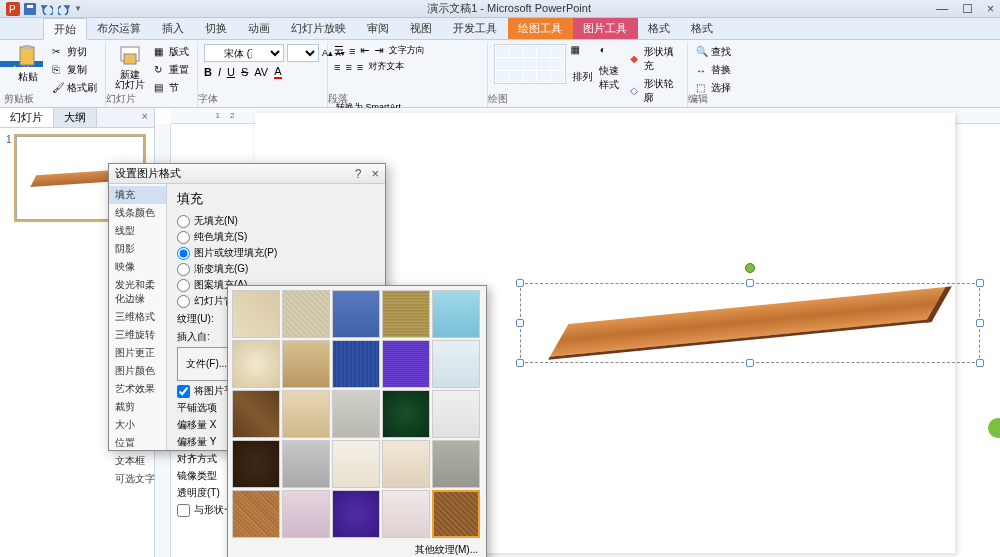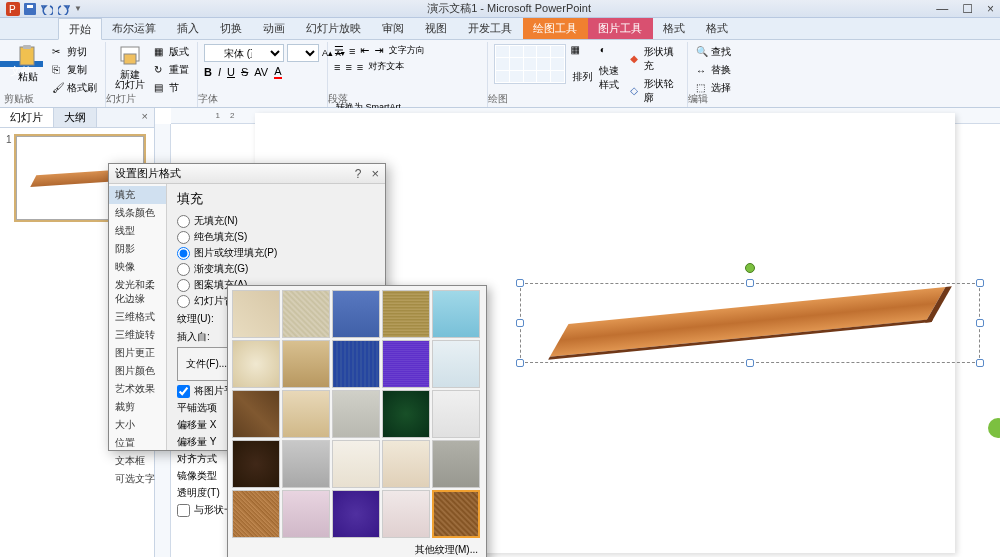--- a/index.html
+++ b/index.html
@@ -7,21 +7,21 @@
 
 .titlebar { height: 18px; background: linear-gradient(#e8edf5,#d8e2f0); display: flex; align-items: center; padding: 0 6px; border-bottom: 1px solid #b8c8e0; }
 .qat { display: flex; gap: 3px; align-items: center; }
 .qat-icon { width: 14px; height: 14px; display: inline-flex; align-items: center; justify-content: center; }
 .title-text { flex: 1; text-align: center; font-size: 11px; color: #333; }
 .win-controls { display: flex; gap: 14px; font-size: 12px; color: #444; }
 
 .tabbar { height: 22px; background: #e6eef8; display: flex; border-bottom: 1px solid #c0cee0; }
 .tab { padding: 3px 10px; font-size: 11px; color: #333; cursor: pointer; border-right: 1px solid transparent; }
 .tab.file { background: #1e6cc0; color: #fff; margin-top: 43px; }
-.tab.active { background: #f5f8fc; border: 1px solid #c0cee0; border-bottom: 1px solid #f5f8fc; margin-bottom: -1px; margin-left: 15px; }
+.tab.active { background: #f5f8fc; border: 1px solid #c0cee0; border-bottom: 1px solid #f5f8fc; margin-bottom: -1px; }
 .tab.tool1 { background: #f08030; color: #fff; }
 .tab.tool2 { background: #d95070; color: #fff; }
 .tab-spacer { flex: 1; }
 
 .ribbon { height: 68px; background: #f3f6fb; border-bottom: 1px solid #c0cee0; display: flex; padding: 2px 4px 0 4px; }
 .rgroup { border-right: 1px solid #d8e0ec; padding: 2px 6px; display: flex; flex-direction: column; position: relative; }
 .rgroup-label { position: absolute; bottom: 1px; left: 0; right: 0; text-align: left; font-size: 10px; color: #666; }
 .rgroup-content { display: flex; gap: 4px; align-items: flex-start; flex: 1; }
 .big-btn { width: 36px; height: 48px; display: flex; flex-direction: column; align-items: center; justify-content: flex-start; gap: 2px; font-size: 10px; cursor: pointer; }
 .big-btn .icn { width: 24px; height: 24px; }

